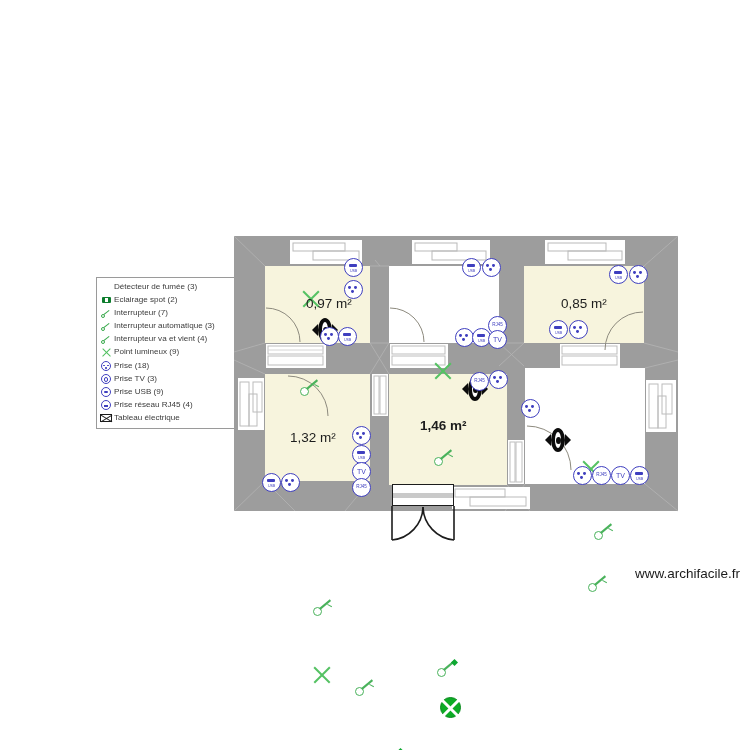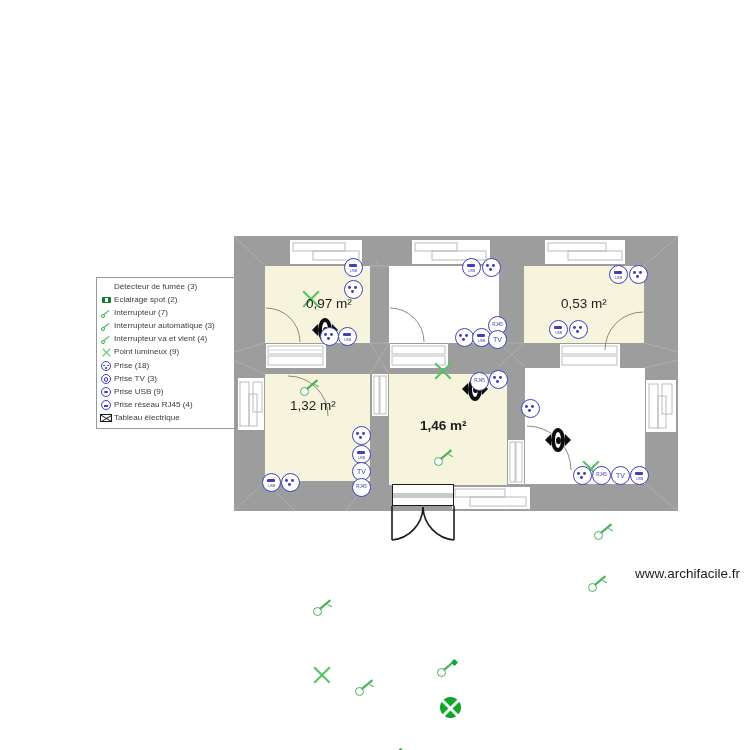--- a/index.html
+++ b/index.html
@@ -499,21 +499,21 @@
         <i class="dot d3"></i>
       </div>
   </div>
   <div class="sym smoke" style="left:545px;top:286px;">
     <div class="fl l"></div>
       <div class="fl r"></div>
       <div class="ring"></div>
       <div class="core"></div>
   </div>
   <div class="sym xpt" style="left:580px;top:290px;"></div>
-  <div class="area-label" style="left:561px;top:296px;">0,53 m²</div>
+  <div class="area-label" style="left:561px;top:296px;">0,85 m²</div>
   <div class="sym" style="left:549px;top:320px;">
     <div class="usb">
         <div class="bar"></div>
         <div class="tag">USB</div>
       </div>
   </div>
   <div class="sym" style="left:569px;top:320px;">
     <div class="socket">
         <i class="dot d1"></i>
         <i class="dot d2"></i>
@@ -529,21 +529,21 @@
     <div class="cir"></div>
       <div class="stem"></div>
       <div class="tick"></div>
   </div>
 
   <div class="sym switch" style="left:313px;top:366px;">
     <div class="cir"></div>
       <div class="stem"></div>
       <div class="tick"></div>
   </div>
-  <div class="area-label" style="left:290px;top:398px;">1,32 m²</div>
+  <div class="area-label" style="left:290px;top:430px;">1,32 m²</div>
   <div class="sym xpt" style="left:311px;top:414px;"></div>
   <div class="sym switch" style="left:355px;top:404px;">
     <div class="cir"></div>
       <div class="stem"></div>
       <div class="tick"></div>
   </div>
   <div class="sym" style="left:352px;top:426px;">
     <div class="socket">
         <i class="dot d1"></i>
         <i class="dot d2"></i>

